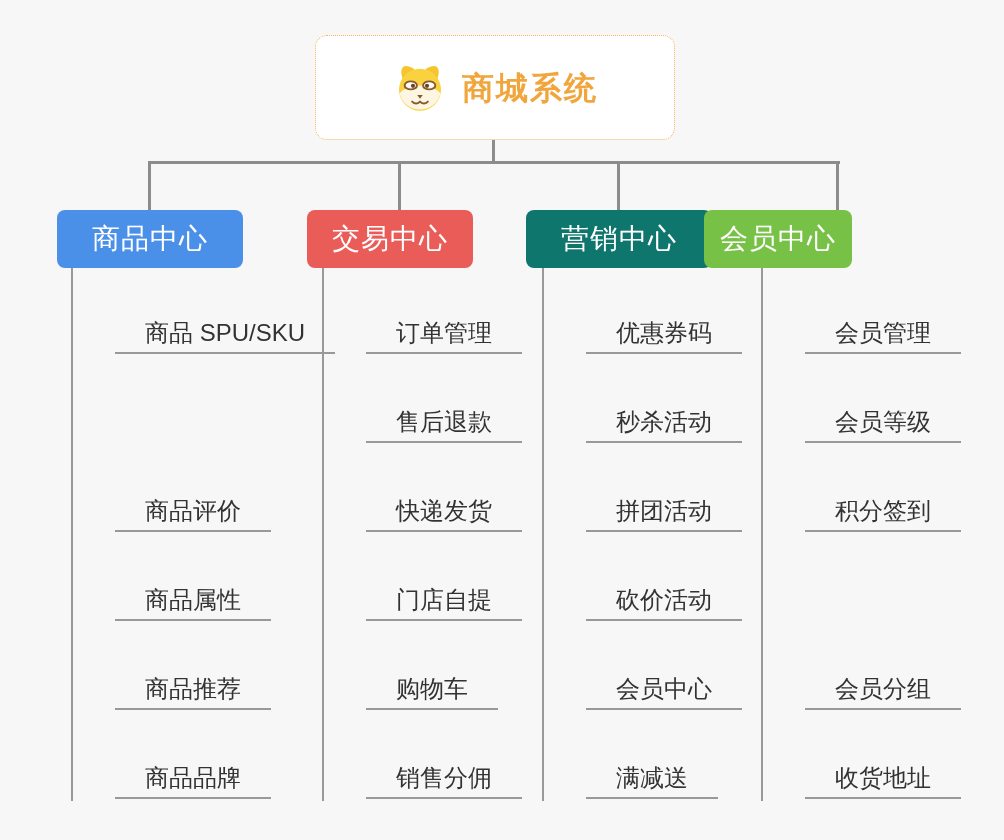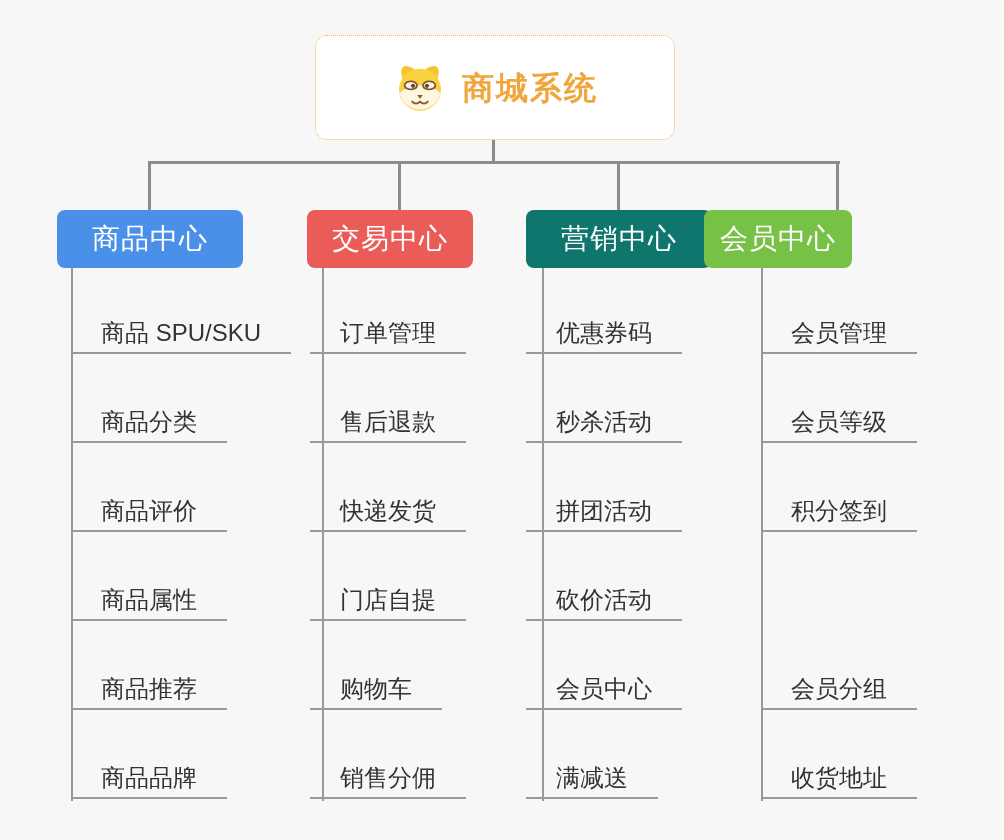--- a/index.html
+++ b/index.html
@@ -39,24 +39,24 @@
   .branch-node.b1 { left:57px;  width:186px; }
   .branch-node.b2 { left:307px; width:166px; }
   .branch-node.b3 { left:526px; width:186px; }
   .branch-node.b4 { left:704px; width:148px; }
   
   .leaf {
     position:absolute; height:44px; white-space:nowrap;
     display:flex; align-items:flex-end;
     padding:0 30px 7px 30px;
     border-bottom:2px solid #999999;
-    font-size:24px; color:#333333; line-height:1;
+    font-size:24px; color:#333333; line-height:1;margin-left:44px;
   }
-  .leaf.c1 { left:71px; }  .leaf.c2 { left:310px; }
-  .leaf.c3 { left:526px; } .leaf.c4 { left:761px; }
+  .leaf.c1 { left:71px; }  .leaf.c2 { left:322px; }
+  .leaf.c3 { left:542px; } .leaf.c4 { left:761px; }
   .leaf.r0 { top:310px; } .leaf.r1 { top:399px; } .leaf.r2 { top:488px; }
   .leaf.r3 { top:577px; } .leaf.r4 { top:666px; } .leaf.r5 { top:755px; }
 </style>
 </head>
 <body>
 
 <div class="canvas">
 
   <div class="root-node" style="border-color: rgb(242, 180, 87);">
     <svg class="root-icon" viewBox="0 0 64 64">
@@ -85,21 +85,20 @@
   <div class="branch-node b2" style="background-color: rgb(233, 92, 87);">交易中心</div>
   <div class="branch-node b3" style="background-color: #0f766e;">营销中心</div>
   <div class="branch-node b4" style="background-color: rgb(119, 193, 71);">会员中心</div>
 
   <div class="trunk t1"></div>
   <div class="trunk t2"></div>
   <div class="trunk t3"></div>
   <div class="trunk t4"></div>
 
   <div class="leaf c1 r0">商品 SPU/SKU</div>
-  <div class="leaf c1 r1">商品分类</div>
   <div class="leaf c1 r2">商品评价</div>
   <div class="leaf c1 r3">商品属性</div>
   <div class="leaf c1 r4">商品推荐</div>
   <div class="leaf c1 r5">商品品牌</div>
 
   <div class="leaf c2 r0">订单管理</div>
   <div class="leaf c2 r1">售后退款</div>
   <div class="leaf c2 r2">快递发货</div>
   <div class="leaf c2 r3">门店自提</div>
   <div class="leaf c2 r4">购物车</div>

